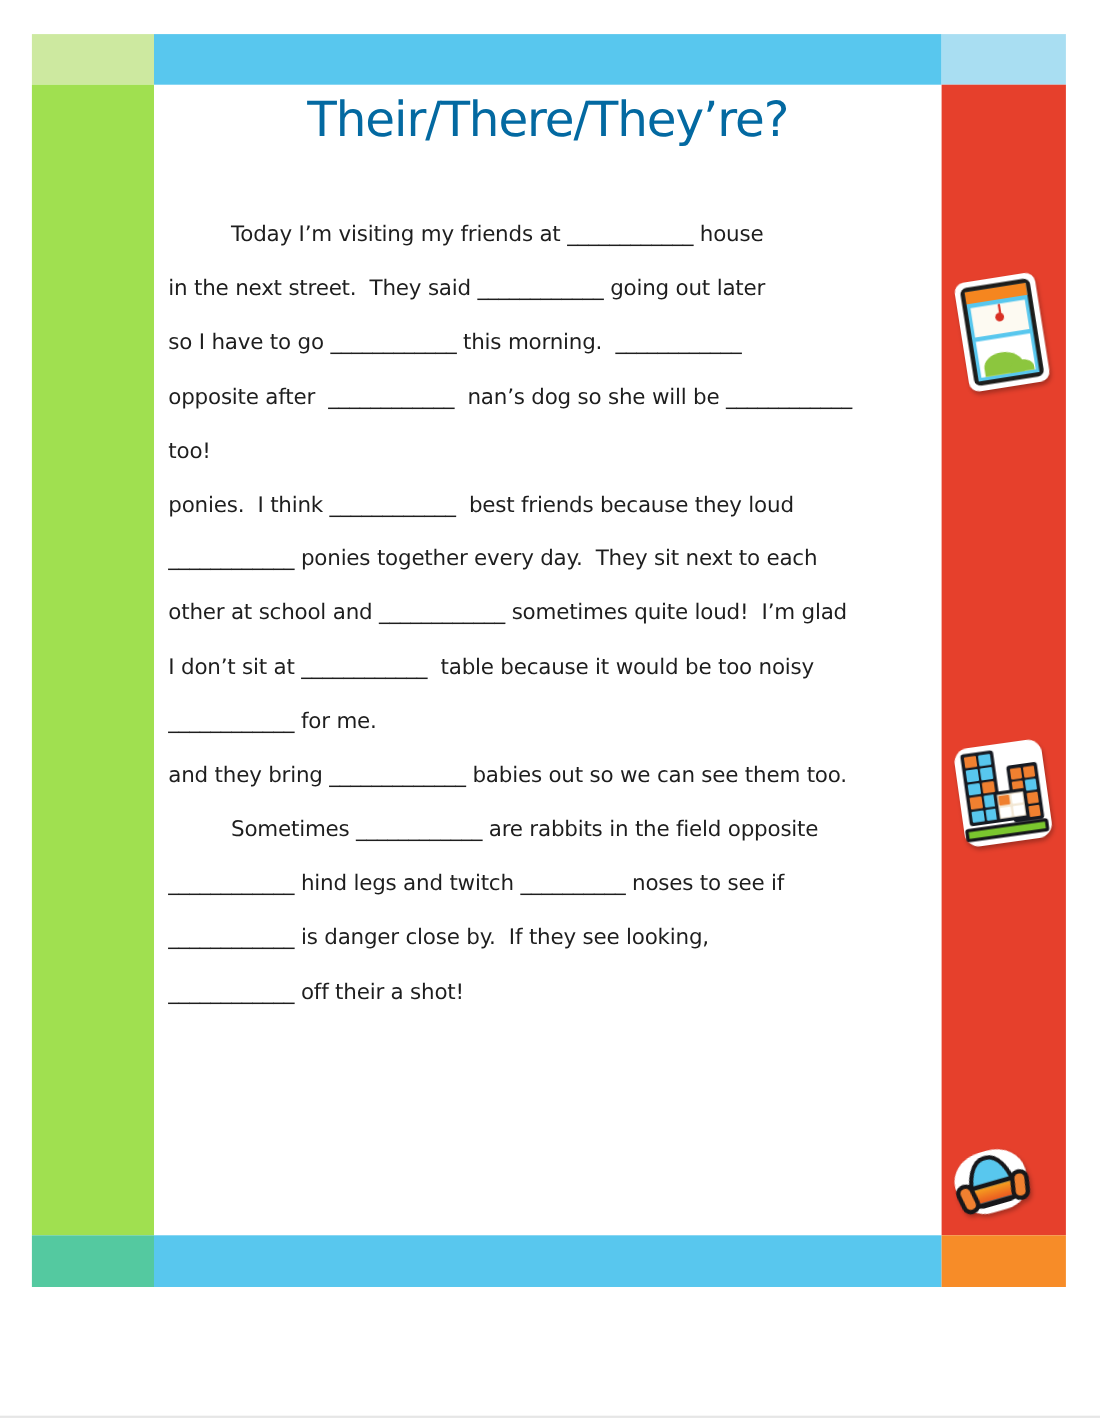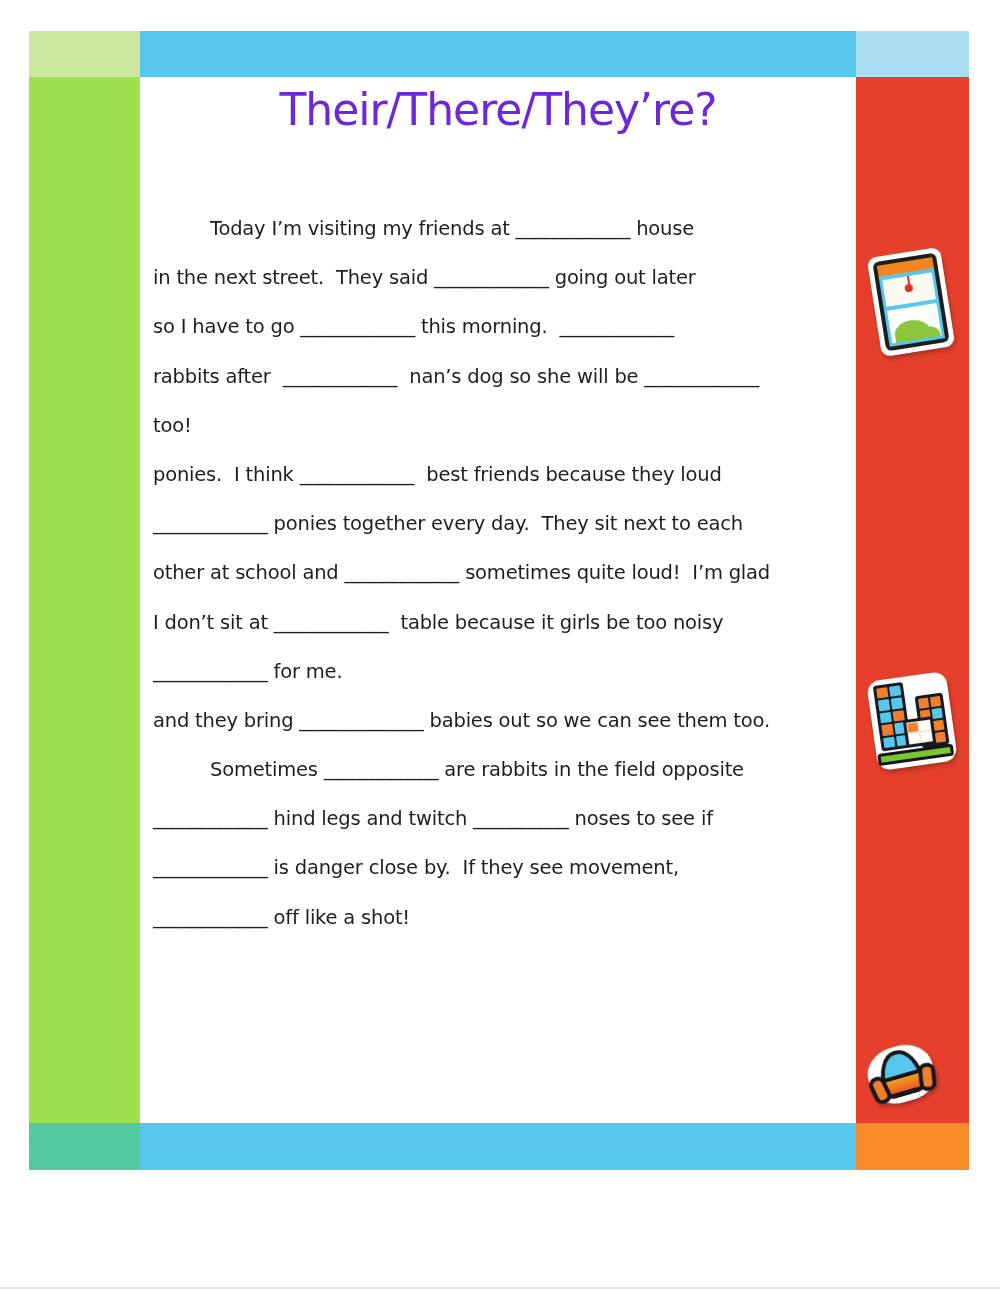--- a/index.html
+++ b/index.html
@@ -15,23 +15,23 @@
   .col-left{left:29px;top:77px;width:111px;height:1046px;background:#a0e050;}
   .col-right{left:856px;top:77px;width:113px;height:1046px;background:#e6402c;}
   .corner-bl{left:29px;top:1123px;width:111px;height:47px;background:#54c9a0;}
   .bar-bottom{left:140px;top:1123px;width:716px;height:47px;background:#58c7ee;}
   .corner-br{left:856px;top:1123px;width:113px;height:47px;background:#f78c28;}
   .bottom-edge{position:absolute;left:0;top:1287px;width:1000px;height:2px;background:#dcdcdc;opacity:.7;}
 
   
   .title{
     position:absolute;left:140px;top:84px;width:716px;text-align:center;
-    font-size:44px;letter-spacing:-1px;color:#6d28d9;white-space:pre;
+    font-size:44px;letter-spacing:-1px;color:#0369a1;white-space:pre;
   }
-  .body-text{position:absolute;left:153px;top:204px;width:700px;}
+  .body-text{position:absolute;left:153px;top:188px;width:700px;}
   .line{height:49.2px;line-height:49.2px;font-size:19.5px;letter-spacing:-0.2px;white-space:pre;}
   .line.indent{padding-left:57px;}
 
   
   .sticker{position:absolute;filter:drop-shadow(1px 3px 2px rgba(0,0,0,.28));}
 
   
   .window-sticker{left:874px;top:252px;width:64px;height:90px;transform:rotate(-9deg);
     background:#ffffff;border-radius:9px;padding:5px;}
   .win-frame{position:absolute;inset:5px;background:#1d1d1b;border-radius:6px;padding:4px;display:flex;flex-direction:column;}
@@ -89,36 +89,36 @@
   <div class="frame-piece bar-bottom"></div>
   <div class="frame-piece corner-br"></div>
 
   <div class="title">Their/There/They’re?</div>
 
   <div class="body-text">
     <div>
       <div class="line indent">Today I’m visiting my friends at ____________ house</div>
       <div class="line">in the next street.  They said ____________ going out later</div>
       <div class="line">so I have to go ____________ this morning.  ____________</div>
-      <div class="line">rabbits after  ____________  nan’s dog so she will be ____________</div>
+      <div class="line">opposite after  ____________  nan’s dog so she will be ____________</div>
       <div class="line">too!</div>
     </div>
     <div>
       <div class="line">ponies.  I think ____________  best friends because they loud</div>
       <div class="line">____________ ponies together every day.  They sit next to each</div>
       <div class="line">other at school and ____________ sometimes quite loud!  I’m glad</div>
-      <div class="line">I don’t sit at ____________  table because it girls be too noisy</div>
+      <div class="line">I don’t sit at ____________  table because it would be too noisy</div>
       <div class="line">____________ for me.</div>
     </div>
     <div>
       <div class="line">and they bring _____________ babies out so we can see them too.</div>
       <div class="line indent">Sometimes ____________ are rabbits in the field opposite</div>
       <div class="line">____________ hind legs and twitch __________ noses to see if</div>
-      <div class="line">____________ is danger close by.  If they see movement,</div>
-      <div class="line">____________ off like a shot!</div>
+      <div class="line">____________ is danger close by.  If they see looking,</div>
+      <div class="line">____________ off their a shot!</div>
     </div>
   </div>
 
   <div class="sticker window-sticker">
     <div class="win-frame">
       <div class="win-glass">
         <div class="win-valance"></div>
         <div class="win-pane top">
           <div class="cord"></div>
           <div class="cord-dot"></div>

